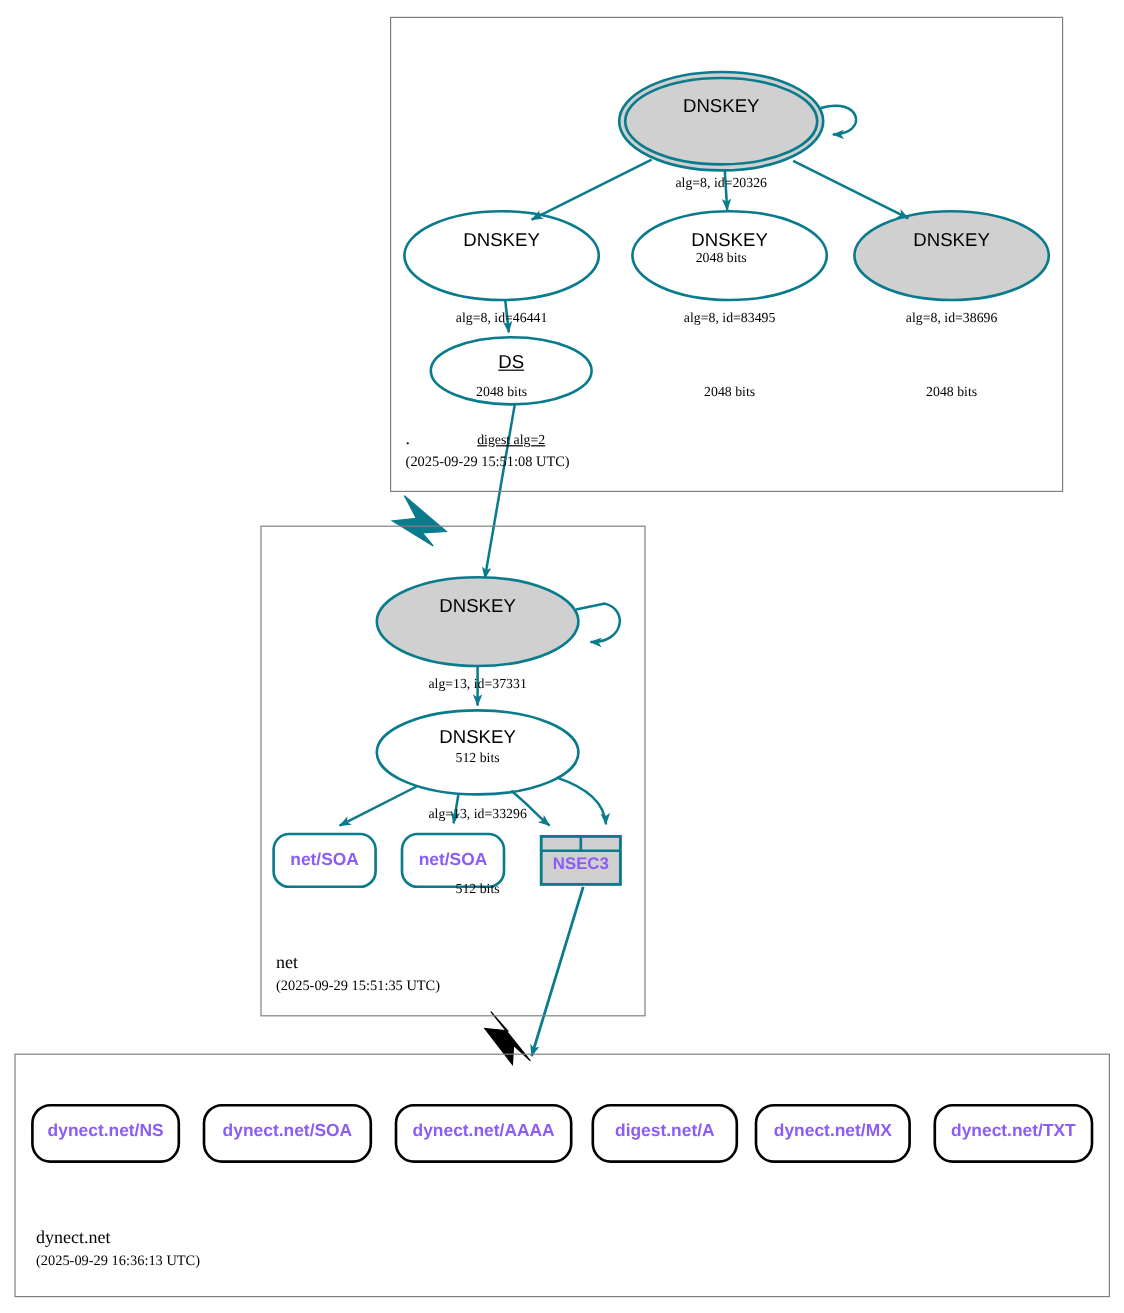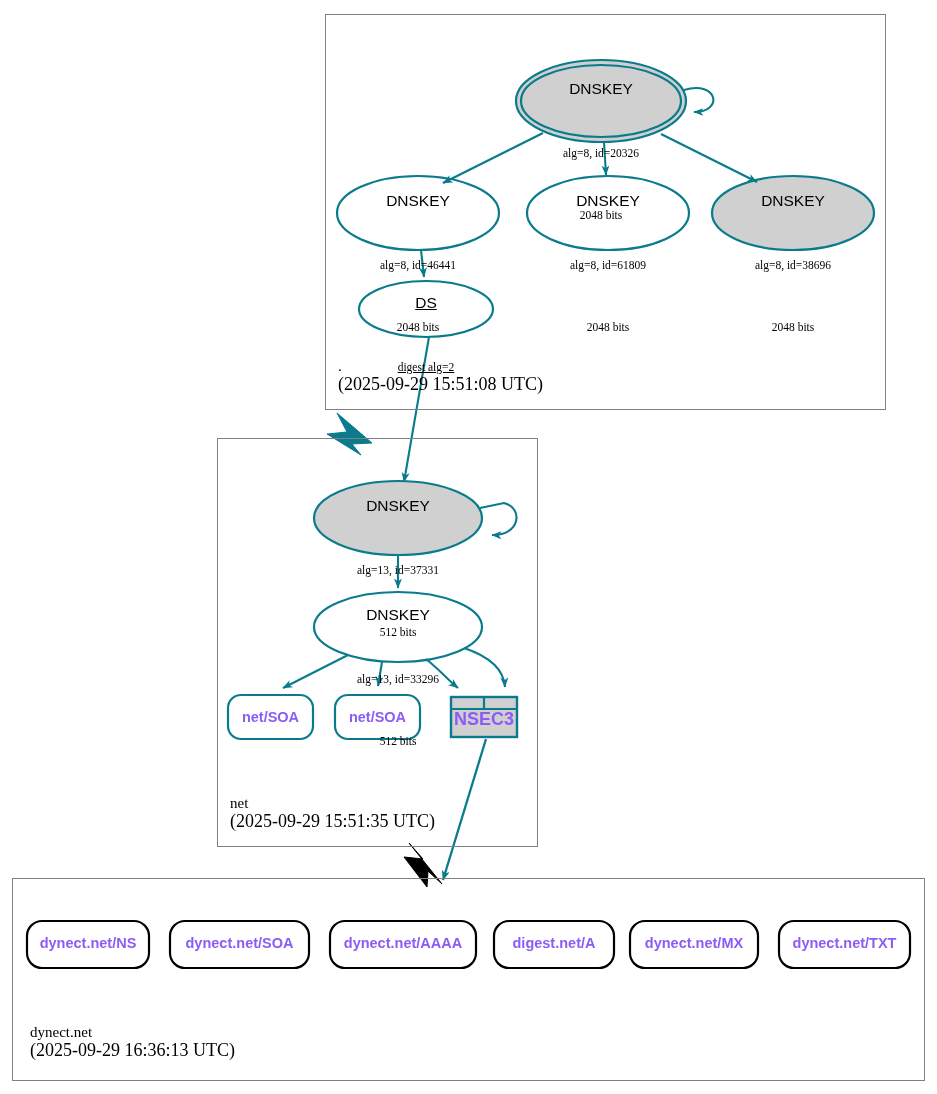--- a/index.html
+++ b/index.html
@@ -10,21 +10,21 @@
   #canvas{position:absolute;left:0;top:0;width:937px;height:1094px;}
 
   
   .zone-box{position:absolute;border:1px solid #808080;background:transparent;box-sizing:border-box;}
   #zone-root{left:325px;top:14px;width:561px;height:396px;}
   #zone-net{left:217px;top:438px;width:321px;height:409px;}
   #zone-dynect{left:12px;top:878px;width:913px;height:203px;}
 
   .zone-label{position:absolute;font-family:"Liberation Serif", serif;color:#000;}
   .zone-name{font-size:15px;line-height:16px;}
-  .zone-time{font-size:18px;line-height:15px;margin-top:3px;}
+  .zone-time{font-size:12px;line-height:15px;margin-top:3px;}
 
   #label-root{left:338px;top:358px;}
   #label-net{left:230px;top:795px;}
   #label-dynect{left:30px;top:1024px;}
 
   
   .node-text{
     position:absolute;text-align:center;color:#000;
     font-family:"Liberation Sans", sans-serif;
     pointer-events:none;
@@ -150,21 +150,21 @@
 </div>
 
 <div class="node-text" style="left:328px;top:192px;width:180px;">
   <div class="nt-title">DNSKEY</div>
   <div class="nt-sub">alg=8, id=46441</div>
   <div class="nt-sub">2048 bits</div>
 </div>
 
 <div class="node-text" style="left:518px;top:192px;width:180px;">
   <div class="nt-title">DNSKEY</div>
-  <div class="nt-sub">alg=8, id=61809</div>
+  <div class="nt-sub">alg=8, id=83495</div>
   <div class="nt-sub">2048 bits</div>
 </div>
 
 <div class="node-text" style="left:703px;top:192px;width:180px;">
   <div class="nt-title">DNSKEY</div>
   <div class="nt-sub">alg=8, id=38696</div>
   <div class="nt-sub">2048 bits</div>
 </div>
 
 <div class="node-text" style="left:346px;top:294px;width:160px;text-decoration:underline;">
@@ -179,20 +179,20 @@
 </div>
 
 <div class="node-text" style="left:308px;top:606px;width:180px;">
   <div class="nt-title">DNSKEY</div>
   <div class="nt-sub">alg=13, id=33296</div>
   <div class="nt-sub">512 bits</div>
 </div>
 
 <div class="rr-text" style="left:228px;top:709px;width:85px;">net/SOA</div>
 <div class="rr-text" style="left:335px;top:709px;width:85px;">net/SOA</div>
-<div class="rr-text" style="left:451px;top:711px;width:66px;font-size:18px;">NSEC3</div>
+<div class="rr-text" style="left:451px;top:711px;width:66px;font-size:14px;">NSEC3</div>
 
 <div class="rr-text" style="left:27px;top:935px;width:122px;">dynect.net/NS</div>
 <div class="rr-text" style="left:170px;top:935px;width:139px;">dynect.net/SOA</div>
 <div class="rr-text" style="left:330px;top:935px;width:146px;">dynect.net/AAAA</div>
 <div class="rr-text" style="left:494px;top:935px;width:120px;">digest.net/A</div>
 <div class="rr-text" style="left:630px;top:935px;width:128px;">dynect.net/MX</div>
 <div class="rr-text" style="left:779px;top:935px;width:131px;">dynect.net/TXT</div>
 
 </body></html>

